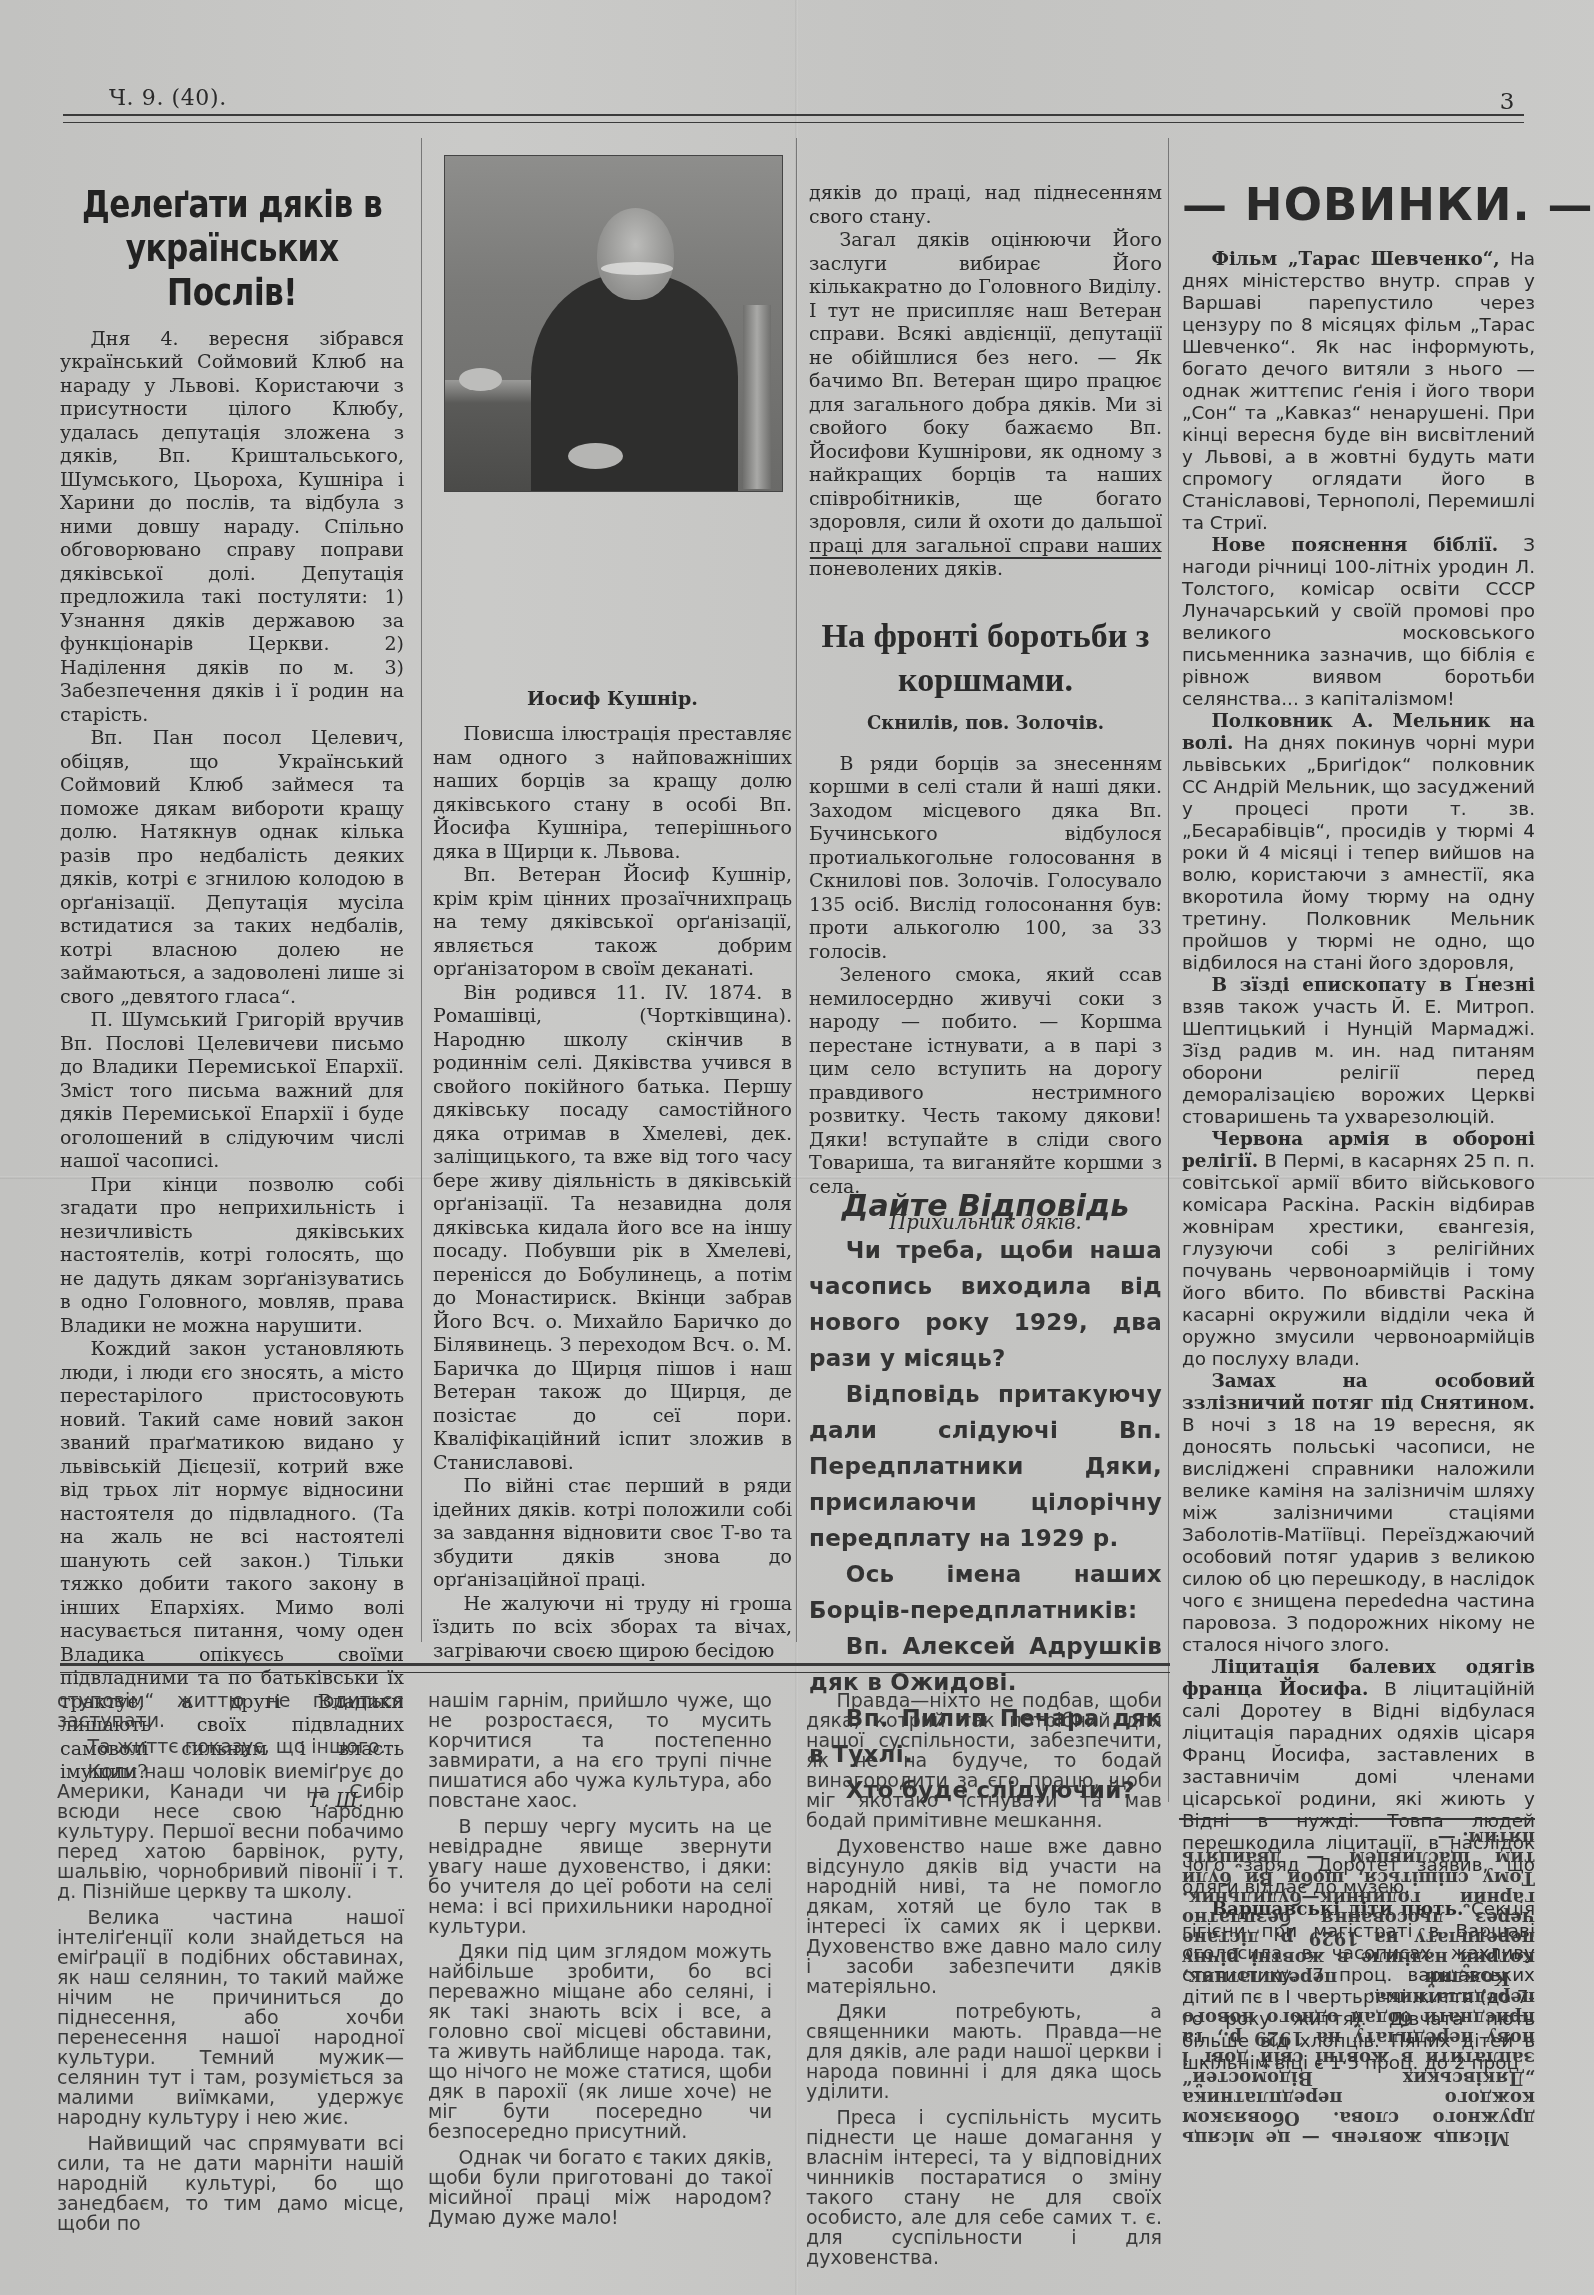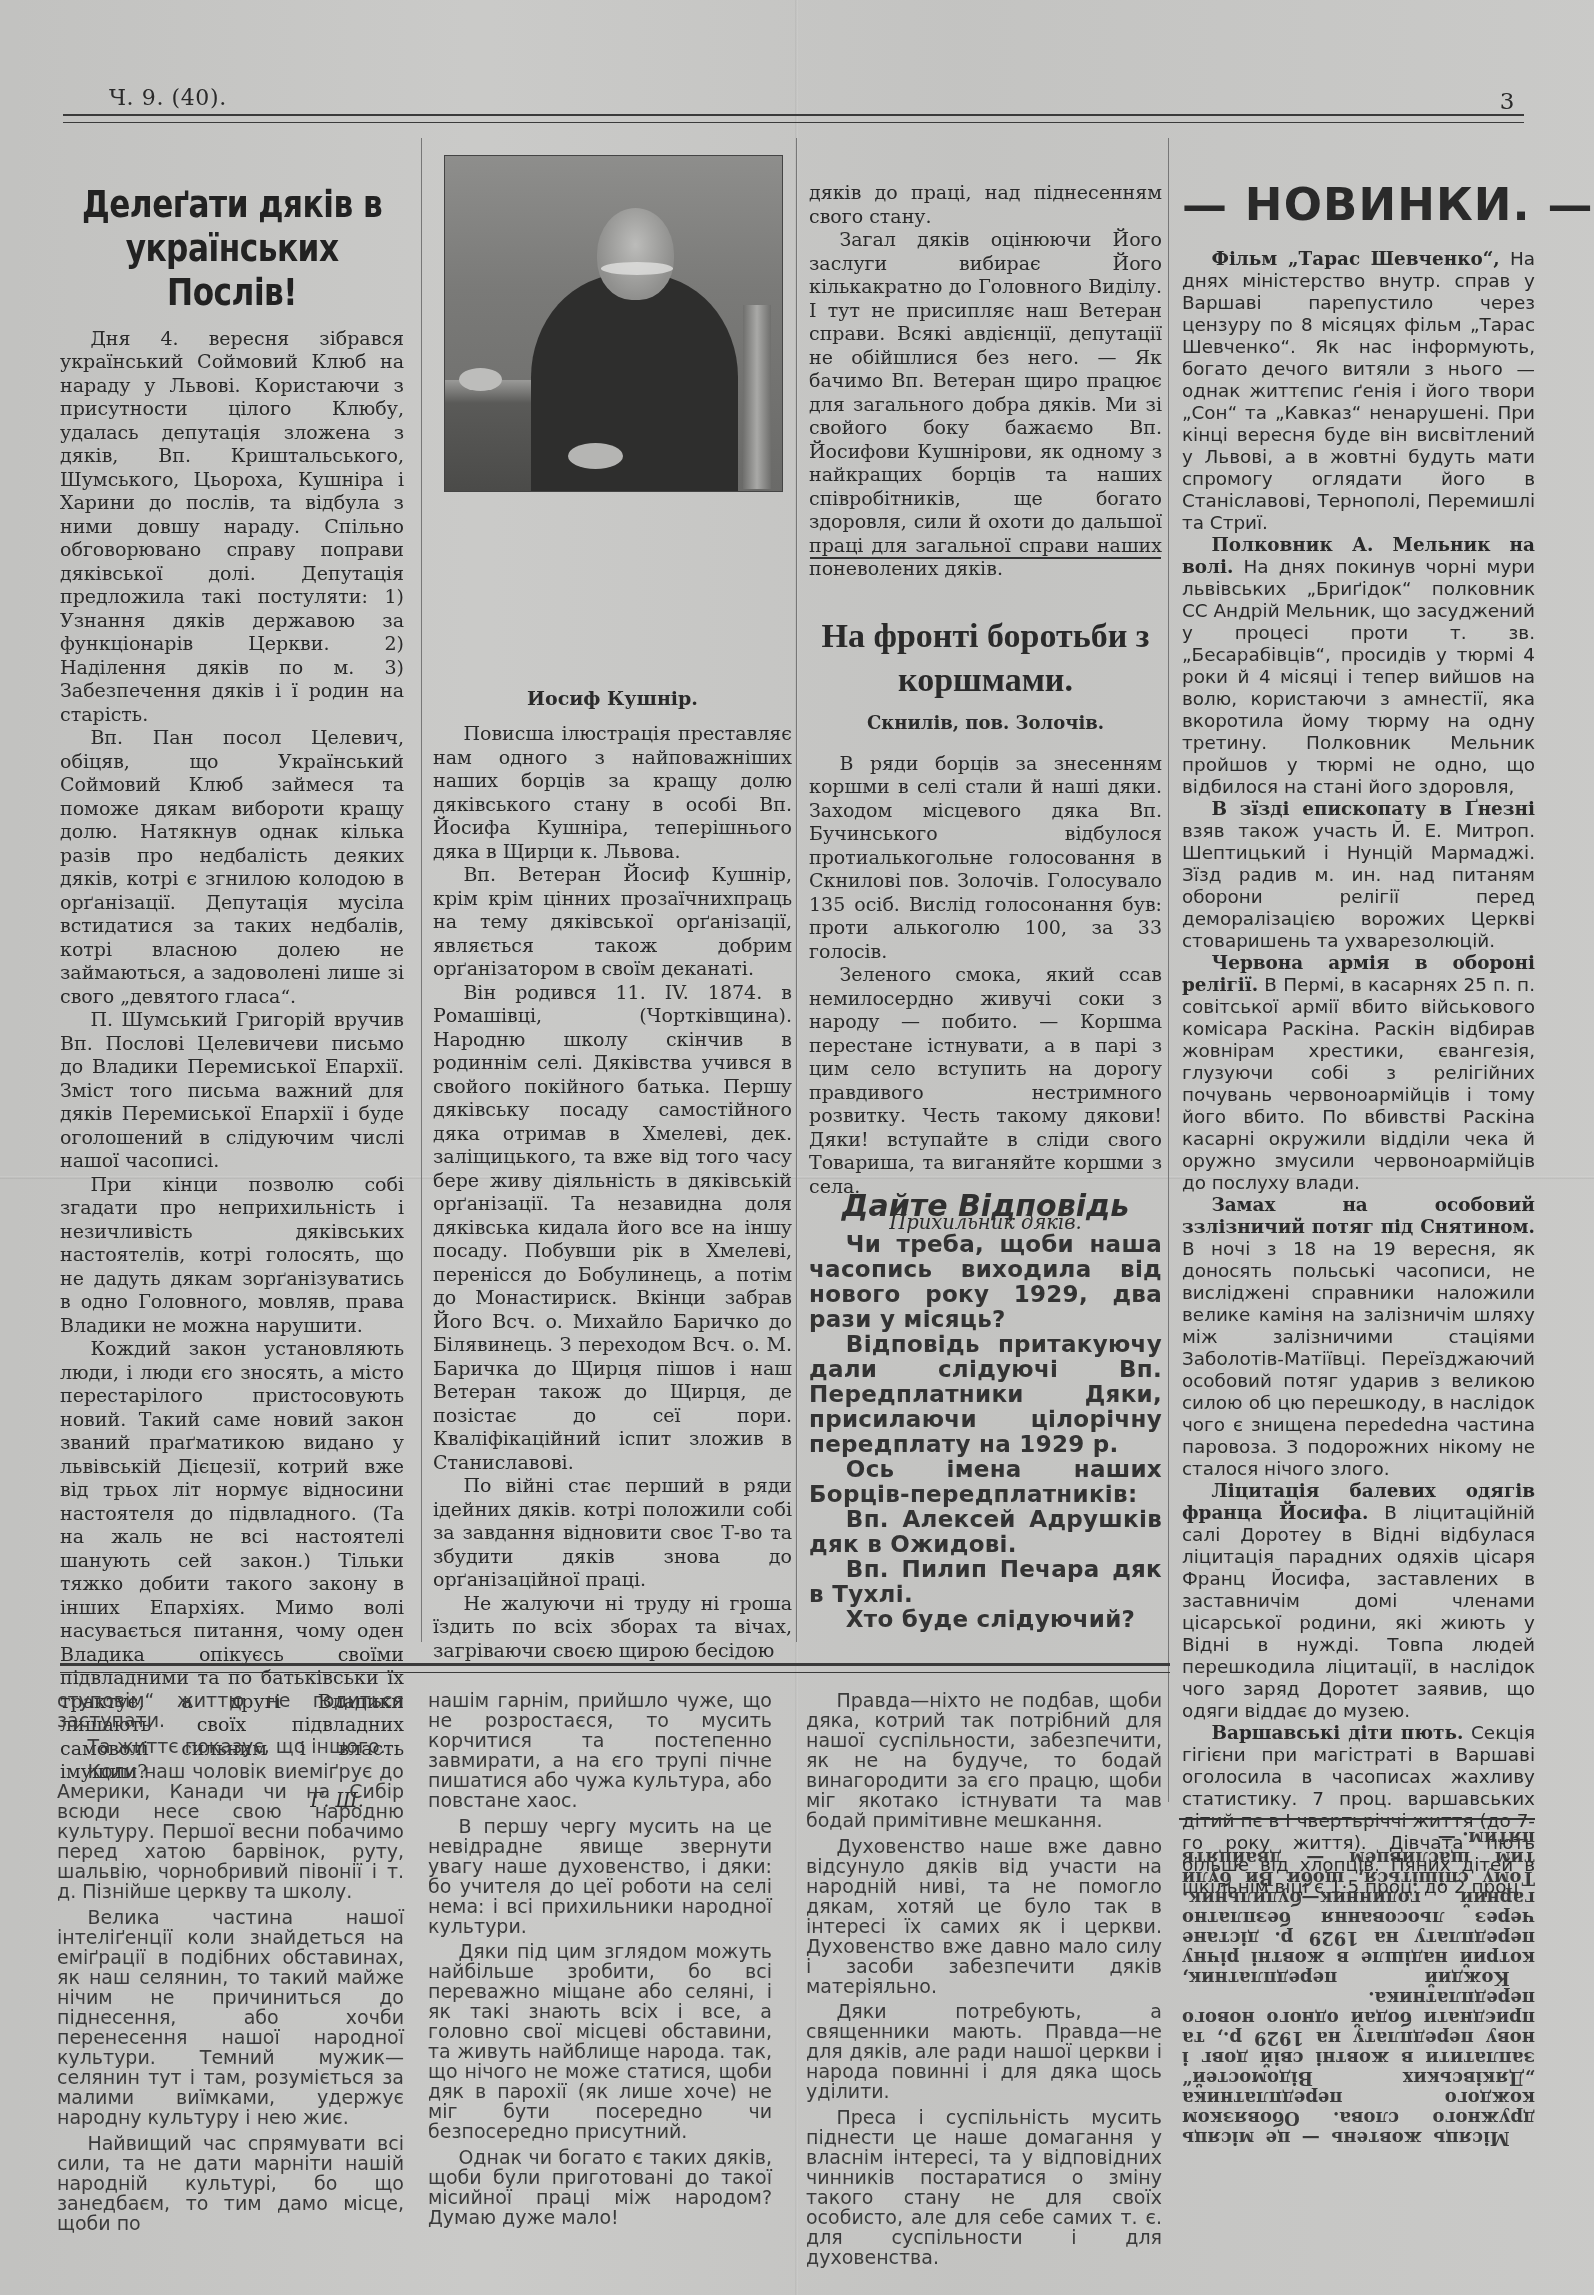--- a/index.html
+++ b/index.html
@@ -39,21 +39,21 @@
   .h-grotesk {
     font-family: "DejaVu Sans", sans-serif; font-weight: bold; font-size: 38px; line-height: 44px;
     text-align: center; letter-spacing: -0.6px; transform: scaleX(0.82); transform-origin: left top; width: 122%;
     color: #222; margin: 0 0 12.6px 0;
   }
   .h-serif { font-family: Liberation Serif, serif; font-weight: bold; font-size: 34px; line-height: 44px; text-align:center; color:#2a2a2a; margin: 2.3px 0 9.2px 0; }
   .h-sub { font-weight: bold; font-size: 18px; text-align:center; margin: 0 0 17px 0; }
   .h-novinky { font-family: "DejaVu Sans", sans-serif; font-weight: bold; font-size: 45px; line-height: 52px; text-align:center; letter-spacing: 1.1px; margin: 0 0 17px 0; white-space: nowrap; }
   .h-answer { font-family: "DejaVu Sans", sans-serif; font-weight: bold; font-size: 30px; text-align:center; margin: 0 0 9.2px 0; color:#303030;font-style:italic; }
 
-  .answer-body { font-family: "DejaVu Sans", sans-serif; font-weight: bold; font-size: 23px; line-height: 25px; color:#333; letter-spacing: 0.3px; }
+  .answer-body { font-family: "DejaVu Sans", sans-serif; font-weight: bold; font-size: 23px; line-height: 36px; color:#333; letter-spacing: 0.3px; }
   .answer-body p { margin: 0; text-indent: 1.6em; text-align: justify; }
 
   .news { font-family: "DejaVu Sans", sans-serif; font-size: 18.4px; line-height: 22px; }
   .news p { margin: 0; text-indent: 1.6em; text-align: justify; }
   .news b { font-family: "DejaVu Serif", serif; }
 
   .bottom { font-family: "DejaVu Sans", sans-serif; font-size: 19px; line-height: 20px; color:#3a3a3a; }
   .bottom p { margin: 0 0 5.7px 0; text-indent: 1.6em; text-align: justify; }
 
   .photo {
@@ -155,20 +155,21 @@
       <p>Вп. Пилип Печара дяк в Тухлі.</p>
       <p>Хто буде слідуючий?</p>
     </div>
   </div>
 
   <div class="vsep" style="left:1168px; top:138px; height:1664px;"></div>
 
   <div class="col news" style="left:1182px; top:135px; width:353px;">
     <div class="h-novinky">— НОВИНКИ. —</div>
     <p><b>Фільм „Тарас Шевченко“,</b> <span>На днях міністерство внутр. справ у Варшаві парепустило через цензуру по 8 місяцях фільм „Тарас Шевченко“. Як нас інформують, богато дечого витяли з нього — однак життєпис ґенія і його твори „Сон“ та „Кавказ“ ненарушені. При кінці вересня буде він висвітлений у Львові, а в жовтні будуть мати спромогу оглядати його в Станіславові, Тернополі, Перемишлі та Стриї.</span></p>
+    <p><b>Нове пояснення біблії.</b> <span>З нагоди річниці 100-літніх уродин Л. Толстого, комісар освіти СССР Луначарський у своїй промові про великого московського письменника зазначив, що біблія є рівнож виявом боротьби селянства... з капіталізмом!</span></p>
     <p><b>Полковник А. Мельник на волі.</b> <span>На днях покинув чорні мури львівських „Бриґідок“ полковник СС Андрій Мельник, що засуджений у процесі проти т. зв. „Бесарабівців“, просидів у тюрмі 4 роки й 4 місяці і тепер вийшов на волю, користаючи з амнестії, яка вкоротила йому тюрму на одну третину. Полковник Мельник пройшов у тюрмі не одно, що відбилося на стані його здоровля,</span></p>
     <p><b>В зїзді епископату в Ґнезні</b> <span>взяв також участь Й. Е. Митроп. Шептицький і Нунцій Мармаджі. Зїзд радив м. ин. над питаням оборони релігії перед деморалізацією ворожих Церкві стоваришень та ухва­резолюцій.</span></p>
     <p><b>Червона армія в обороні релігії.</b> <span>В Пермі, в касарнях 25 п. п. совітської армії вбито військового комісара Раскіна. Раскін відбирав жовнірам хрестики, євангезія, глузуючи собі з релігійних почувань червоноармійців і тому його вбито. По вбивстві Раскіна касарні окружили відділи чека й оружно змусили червоноармійців до послуху влади.</span></p>
     <p><b>Замах на особовий ззлізничий потяг під Снятином.</b> <span>В ночі з 18 на 19 вересня, як доносять польські часописи, не висліджені справники наложили велике каміня на залізничім шляху між залізничими стаціями Заболотів-Матіївці. Переїзджаючий особовий потяг ударив з великою силою об цю перешкоду, в наслідок чого є знищена перededна частина паровоза. З подорожних нікому не сталося нічого злого.</span></p>
     <p><b>Ліцитація балевих одягів франца Йосифа.</b> <span>В ліцитаційній салі Доротеу в Відні відбулася ліцитація парадних одяхів цісаря Франц Йосифа, заставлених в заставничім домі членами цісарської родини, які жиють у Відні в нужді. Товпа людей перешкодила ліцитації, в наслідок чого заряд Доротет заявив, що одяги віддає до музею.</span></p>
     <p><b>Варшавські діти пють.</b> <span>Секція гігієни при магістраті в Варшаві оголосила в часописах жахливу статистику. 7 проц. варшавських дітий пє в І чвертьріччі життя (до 7-го року життя). Дівчата пють більше від хлопців. Пяних дітей в шкільнім віці є 1·5 проц. до 2 проц</span></p>
   </div>
 
   <div class="rule-double" style="left:60px; top:1663px; width:1110px; border-top-width:3.4px;"></div>
   <div class="hsep" style="left:1179px; top:1818px; width:356px; border-top-width:2.3px;"></div>

